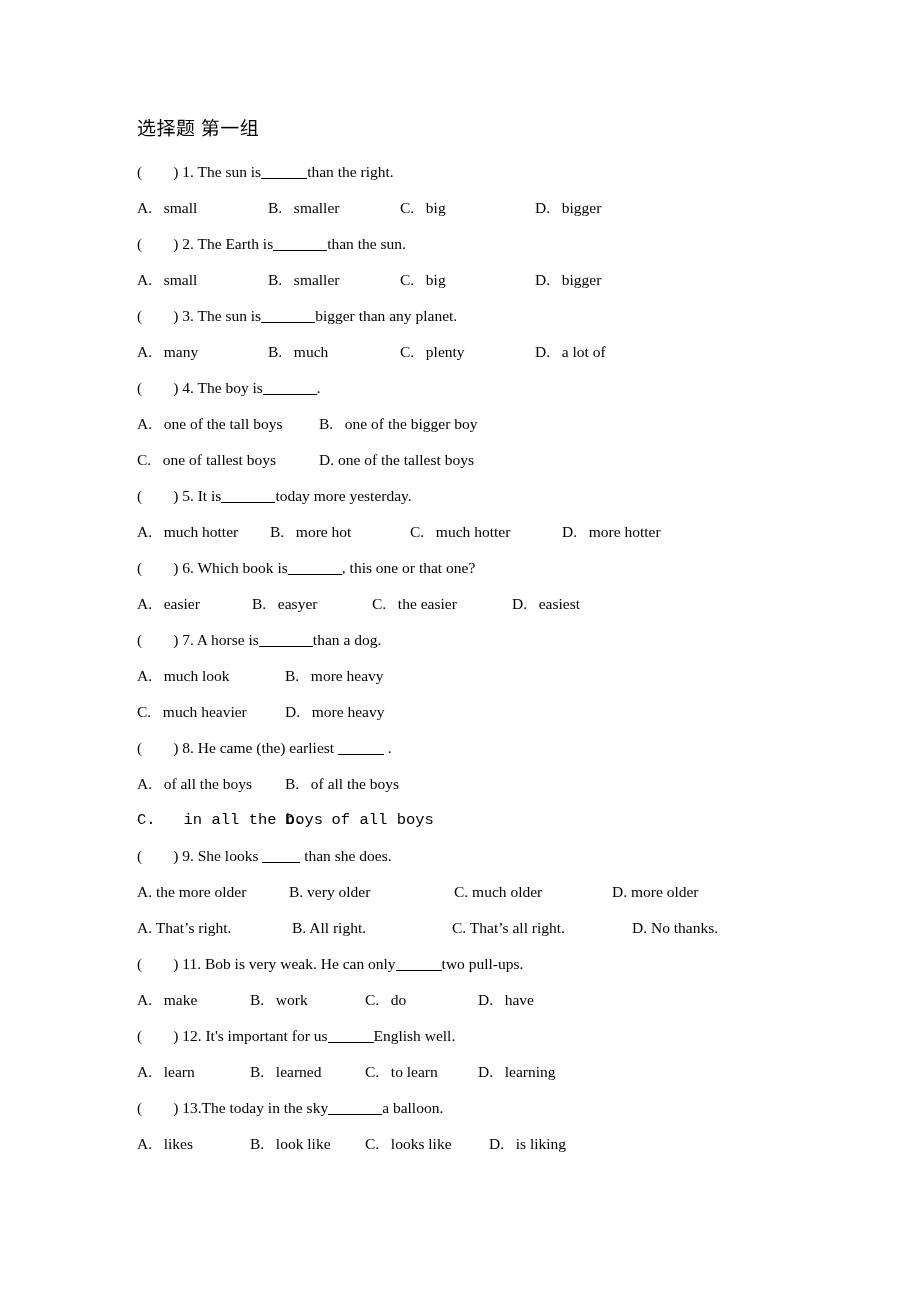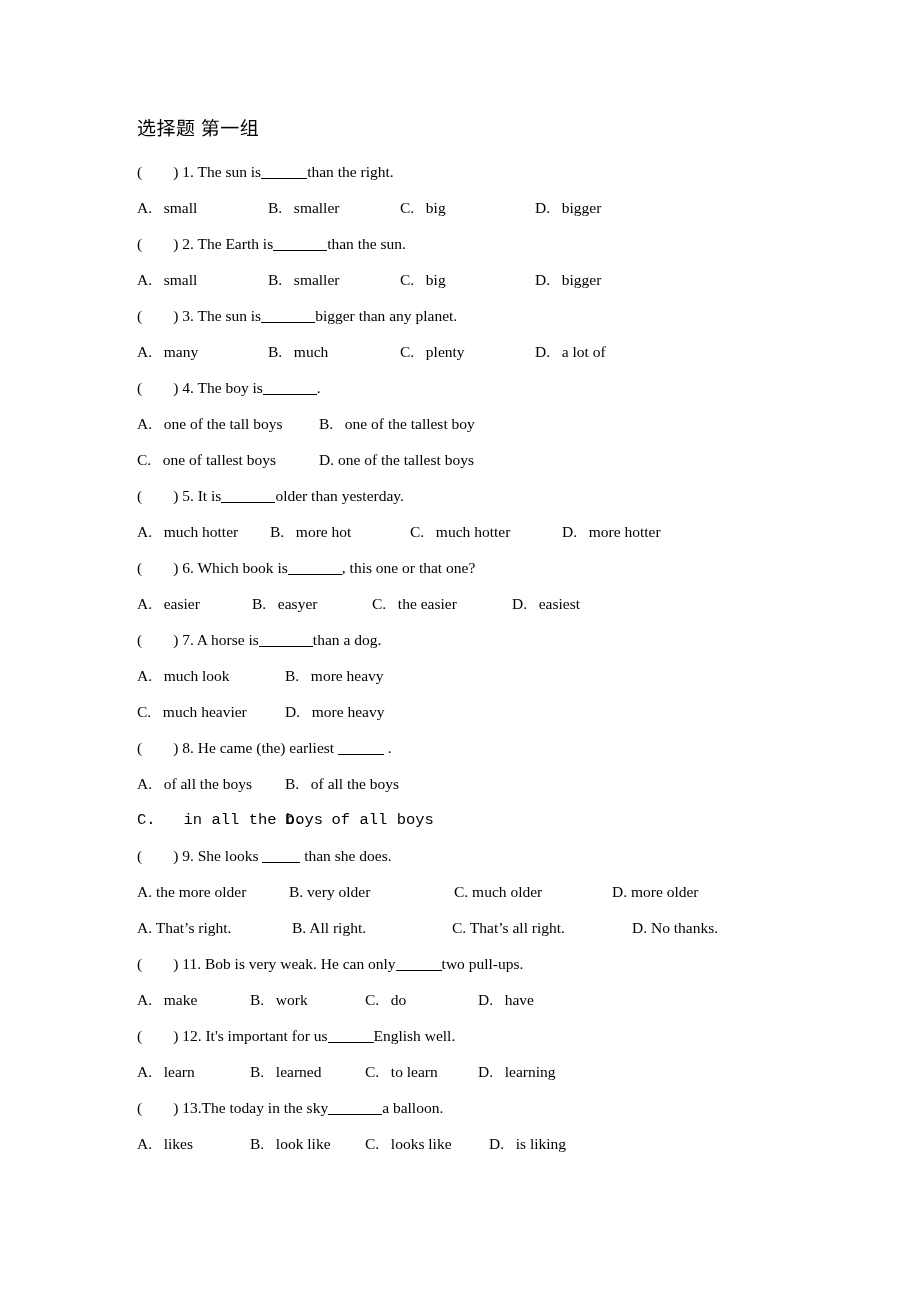--- a/index.html
+++ b/index.html
@@ -82,23 +82,23 @@
   <div class="content">
     <div class="doc-title">选择题 第一组</div>
     <div id="questions">
         <div class="line q-line"><span class="bracket">(        ) </span><span>1.</span><span> The sun is</span><span class="blank blank-s"></span><span>than the right.</span></div>
         <div class="line opt-line" style="position: relative;"><span style="position: absolute; left: 0px; top: 0px; white-space: pre;"><span>A.</span><span>   </span><span>small</span></span><span style="position: absolute; left: 131px; top: 0px; white-space: pre;"><span>B.</span><span>   </span><span>smaller</span></span><span style="position: absolute; left: 263px; top: 0px; white-space: pre;"><span>C.</span><span>   </span><span>big</span></span><span style="position: absolute; left: 398px; top: 0px; white-space: pre;"><span>D.</span><span>   </span><span>bigger</span></span></div>
         <div class="line q-line"><span class="bracket">(        ) </span><span>2.</span><span> The Earth is</span><span class="blank blank-m"></span><span>than the sun.</span></div>
         <div class="line opt-line" style="position: relative;"><span style="position: absolute; left: 0px; top: 0px; white-space: pre;"><span>A.</span><span>   </span><span>small</span></span><span style="position: absolute; left: 131px; top: 0px; white-space: pre;"><span>B.</span><span>   </span><span>smaller</span></span><span style="position: absolute; left: 263px; top: 0px; white-space: pre;"><span>C.</span><span>   </span><span>big</span></span><span style="position: absolute; left: 398px; top: 0px; white-space: pre;"><span>D.</span><span>   </span><span>bigger</span></span></div>
         <div class="line q-line"><span class="bracket">(        ) </span><span>3.</span><span> The sun is</span><span class="blank blank-m"></span><span>bigger than any planet.</span></div>
         <div class="line opt-line" style="position: relative;"><span style="position: absolute; left: 0px; top: 0px; white-space: pre;"><span>A.</span><span>   </span><span>many</span></span><span style="position: absolute; left: 131px; top: 0px; white-space: pre;"><span>B.</span><span>   </span><span>much</span></span><span style="position: absolute; left: 263px; top: 0px; white-space: pre;"><span>C.</span><span>   </span><span>plenty</span></span><span style="position: absolute; left: 398px; top: 0px; white-space: pre;"><span>D.</span><span>   </span><span>a lot of</span></span></div>
         <div class="line q-line"><span class="bracket">(        ) </span><span>4.</span><span> The boy is</span><span class="blank blank-m"></span><span>.</span></div>
-        <div class="line opt-line" style="position: relative;"><span style="position: absolute; left: 0px; top: 0px; white-space: pre;"><span>A.</span><span>   </span><span>one of the tall boys</span></span><span style="position: absolute; left: 182px; top: 0px; white-space: pre;"><span>B.</span><span>   </span><span>one of the tallest boy</span></span></div>
+        <div class="line opt-line" style="position: relative;"><span style="position: absolute; left: 0px; top: 0px; white-space: pre;"><span>A.</span><span>   </span><span>one of the tall boys</span></span><span style="position: absolute; left: 182px; top: 0px; white-space: pre;"><span>B.</span><span>   </span><span>one of the bigger boy</span></span></div>
         <div class="line opt-line" style="position: relative;"><span style="position: absolute; left: 0px; top: 0px; white-space: pre;"><span>C.</span><span>   </span><span>one of tallest boys</span></span><span style="position: absolute; left: 182px; top: 0px; white-space: pre;"><span>D.</span><span> </span><span>one of the tallest boys</span></span></div>
-        <div class="line q-line"><span class="bracket">(        ) </span><span>5.</span><span> It is</span><span class="blank blank-m"></span><span>older than yesterday.</span></div>
+        <div class="line q-line"><span class="bracket">(        ) </span><span>5.</span><span> It is</span><span class="blank blank-m"></span><span>today more yesterday.</span></div>
         <div class="line opt-line" style="position: relative;"><span style="position: absolute; left: 0px; top: 0px; white-space: pre;"><span>A.</span><span>   </span><span>much hotter</span></span><span style="position: absolute; left: 133px; top: 0px; white-space: pre;"><span>B.</span><span>   </span><span>more hot</span></span><span style="position: absolute; left: 273px; top: 0px; white-space: pre;"><span>C.</span><span>   </span><span>much hotter</span></span><span style="position: absolute; left: 425px; top: 0px; white-space: pre;"><span>D.</span><span>   </span><span>more hotter</span></span></div>
         <div class="line q-line"><span class="bracket">(        ) </span><span>6.</span><span> Which book is</span><span class="blank blank-m"></span><span>, this one or that one?</span></div>
         <div class="line opt-line" style="position: relative;"><span style="position: absolute; left: 0px; top: 0px; white-space: pre;"><span>A.</span><span>   </span><span>easier</span></span><span style="position: absolute; left: 115px; top: 0px; white-space: pre;"><span>B.</span><span>   </span><span>easyer</span></span><span style="position: absolute; left: 235px; top: 0px; white-space: pre;"><span>C.</span><span>   </span><span>the easier</span></span><span style="position: absolute; left: 375px; top: 0px; white-space: pre;"><span>D.</span><span>   </span><span>easiest</span></span></div>
         <div class="line q-line"><span class="bracket">(        ) </span><span>7.</span><span> A horse is</span><span class="blank blank-m"></span><span>than a dog.</span></div>
         <div class="line opt-line" style="position: relative;"><span style="position: absolute; left: 0px; top: 0px; white-space: pre;"><span>A.</span><span>   </span><span>much look</span></span><span style="position: absolute; left: 148px; top: 0px; white-space: pre;"><span>B.</span><span>   </span><span>more heavy</span></span></div>
         <div class="line opt-line" style="position: relative;"><span style="position: absolute; left: 0px; top: 0px; white-space: pre;"><span>C.</span><span>   </span><span>much heavier</span></span><span style="position: absolute; left: 148px; top: 0px; white-space: pre;"><span>D.</span><span>   </span><span>more heavy</span></span></div>
         <div class="line q-line"><span class="bracket">(        ) </span><span>8.</span><span> He came (the) earliest </span><span class="blank blank-s"></span><span> .</span></div>
         <div class="line opt-line" style="position: relative;"><span style="position: absolute; left: 0px; top: 0px; white-space: pre;"><span>A.</span><span>   </span><span>of all the boys</span></span><span style="position: absolute; left: 148px; top: 0px; white-space: pre;"><span>B.</span><span>   </span><span>of all the boys</span></span></div>
         <div class="line opt-line" style="position: relative; font-family: Liberation Mono, monospace;"><span style="position: absolute; left: 0px; top: 0px; white-space: pre;"><span>C.</span><span>   </span><span>in all the boys</span></span><span style="position: absolute; left: 148px; top: 0px; white-space: pre;"><span>D.</span><span>   </span><span>of all boys</span></span></div>
         <div class="line q-line"><span class="bracket">(        ) </span><span>9.</span><span> She looks </span><span class="blank blank-xs"></span><span> than she does.</span></div>

